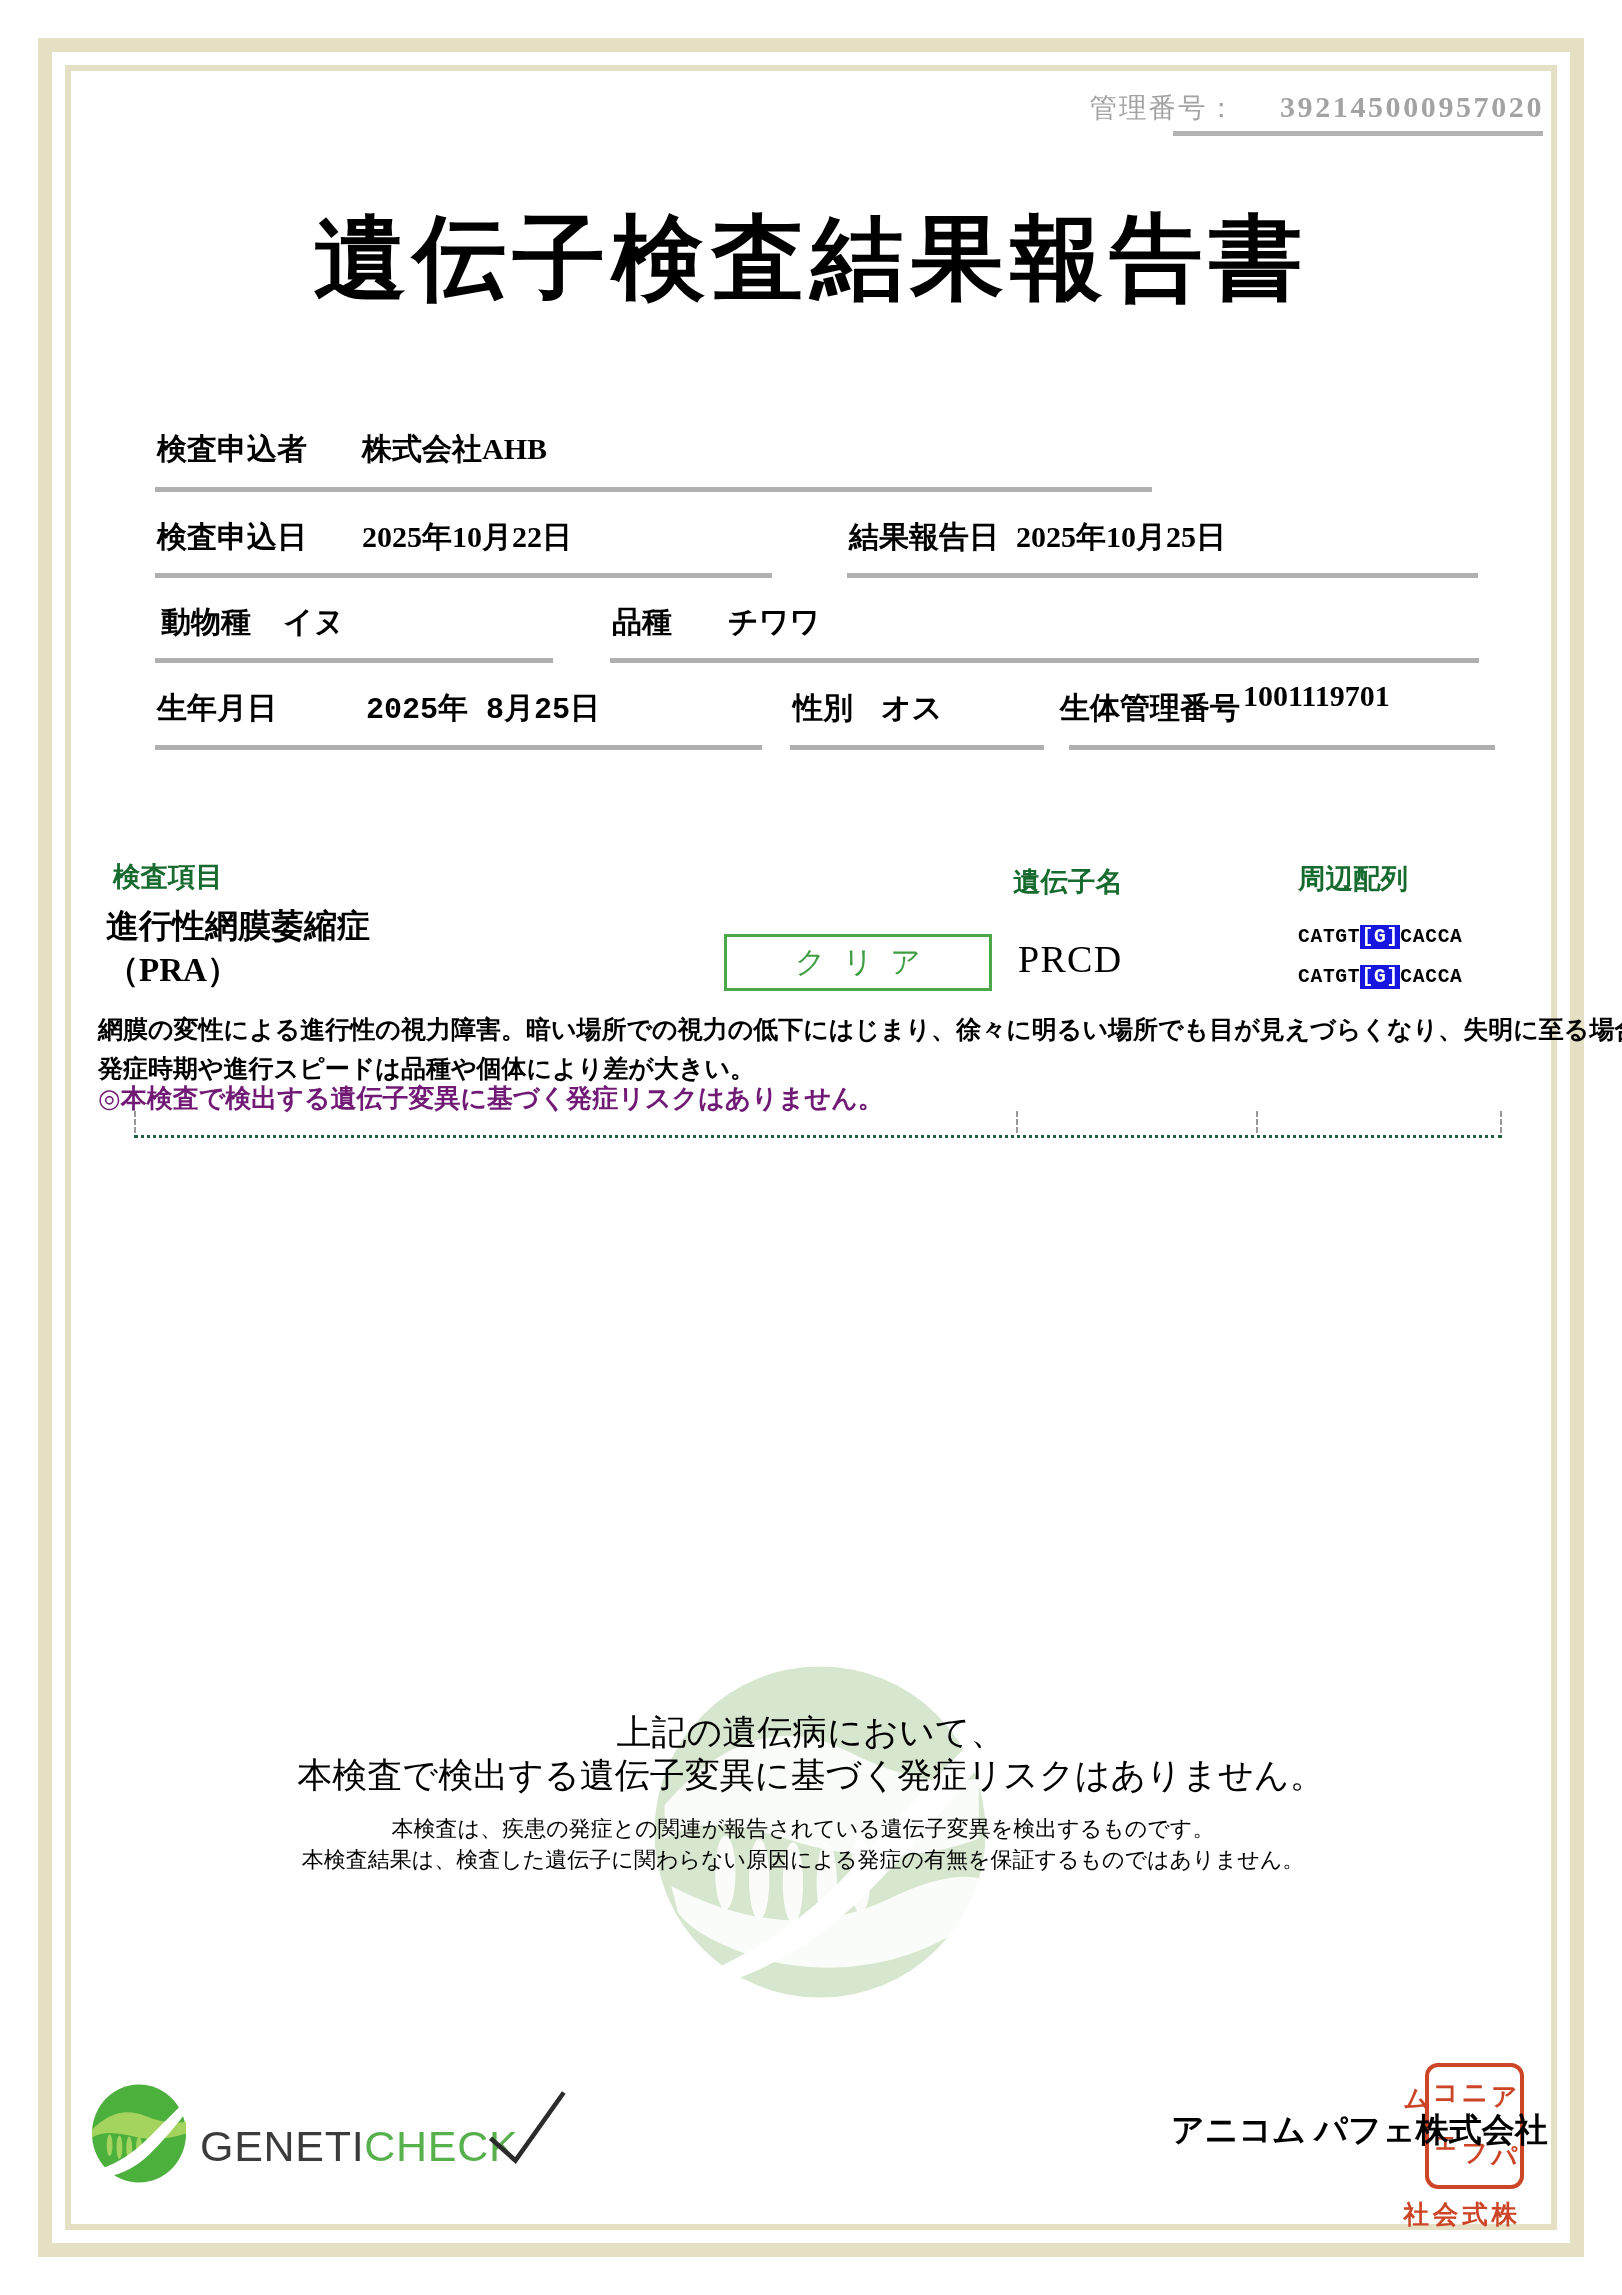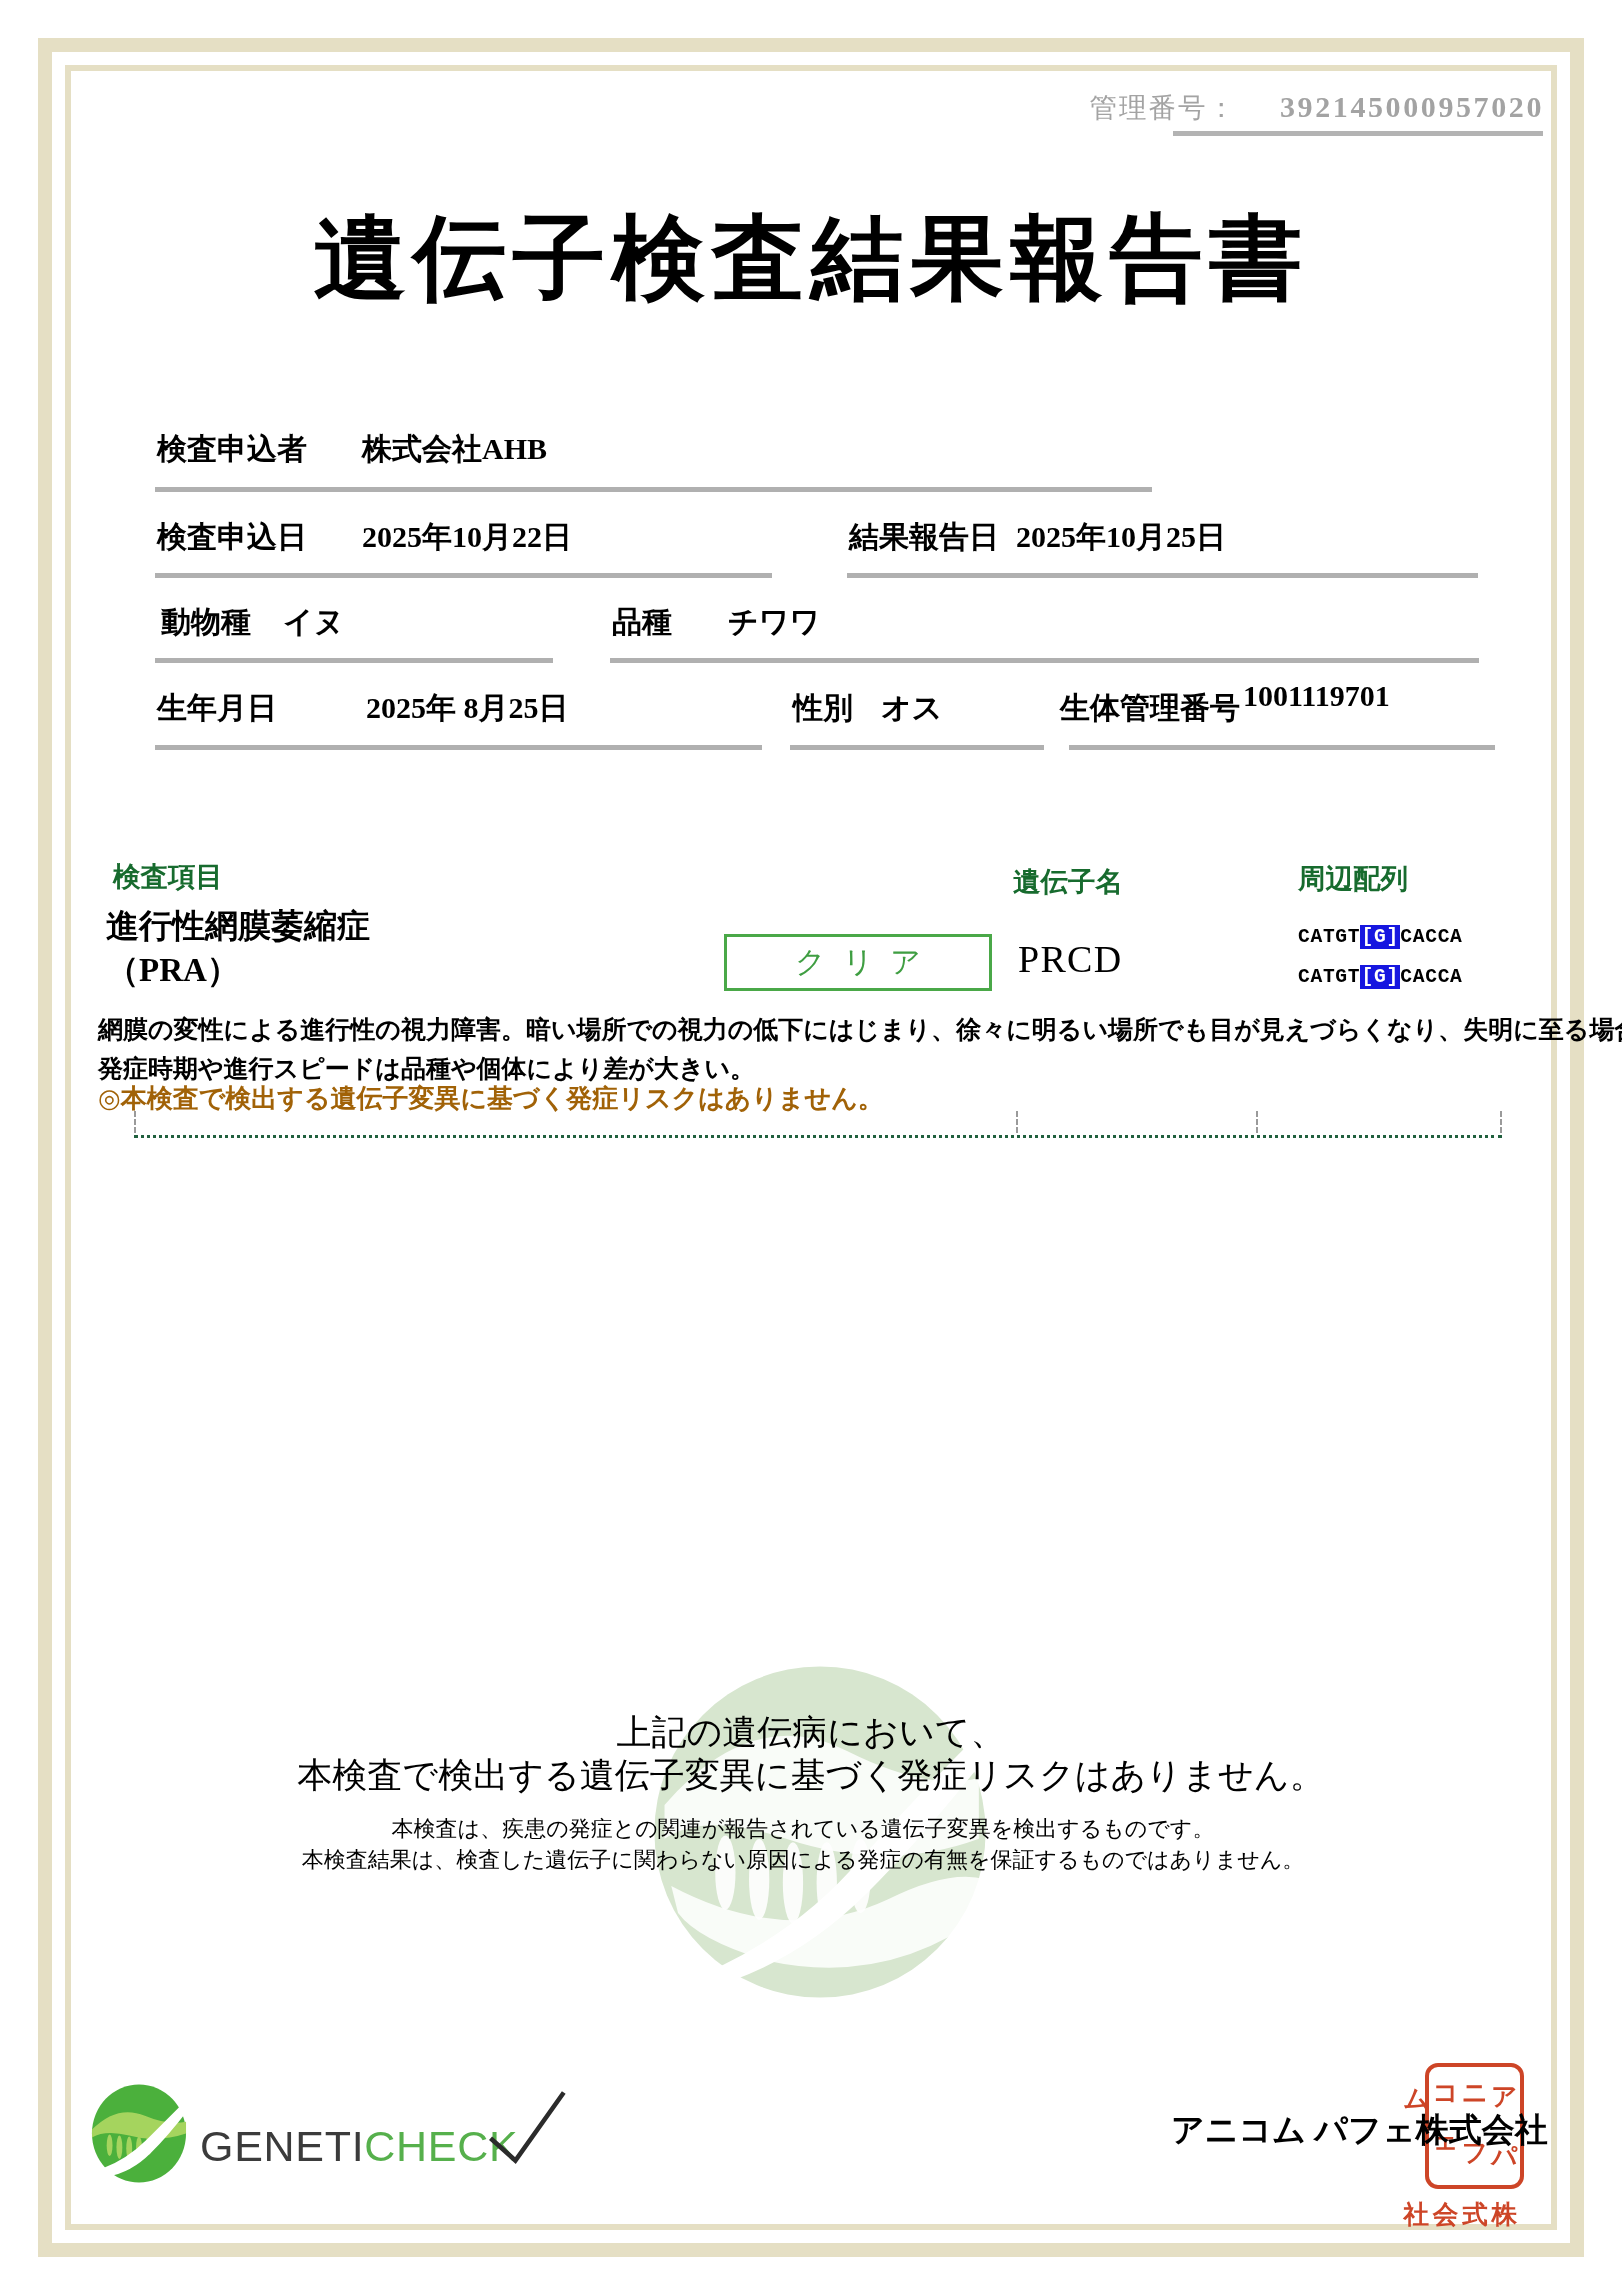--- a/index.html
+++ b/index.html
@@ -31,21 +31,21 @@
   
   .green-lbl{font-size:27.5px;font-weight:bold;color:#176b2e;white-space:nowrap;}
   .disease{font-size:33px;font-weight:bold;white-space:nowrap;}
   .result-box{left:724px;top:934px;width:262px;height:51px;border:3.3px solid #4aa848;
     display:flex;align-items:center;justify-content:center;}
   .result-box span{font-size:30px;color:#3f9e42;letter-spacing:17px;padding-left:17px;}
   .gene-val{font-size:38px;letter-spacing:1.3px;white-space:nowrap;}
   .seq{font-family:"Liberation Mono","DejaVu Sans Mono",monospace;font-size:19.6px;font-weight:bold;white-space:nowrap;letter-spacing:0.7px;}
   .seq .variant{background:#1616e0;color:#ffffff;padding:0.7px 1.3px;}
   .desc{font-size:25px;font-weight:bold;white-space:nowrap;}
-  .risk{font-size:26px;font-weight:bold;color:#a16207;white-space:nowrap;}
+  .risk{font-size:26px;font-weight:bold;color:#701a75;white-space:nowrap;}
   .vdash{width:0;height:22px;border-left:2px dashed #9a9a9a;}
   .dotline{left:134px;top:1135px;width:1368px;height:0;border-top:3.3px dotted #20603e;}
 
   
   .sum-line{left:0;right:0;text-align:center;font-family:"Liberation Sans","DejaVu Sans",sans-serif;
     font-size:35px;white-space:nowrap;z-index:2;}
   .sum-note{left:0;right:16px;text-align:center;font-family:"Liberation Sans","DejaVu Sans",sans-serif;
     font-size:22px;white-space:nowrap;z-index:2;}
   .watermark{left:651px;top:1663px;width:338px;height:338px;z-index:1;}
 
@@ -93,21 +93,21 @@
 
   <div class="abs lbl" style="left:161px;top:602px;">動物種</div>
   <div class="abs val" style="left:283px;top:602px;">イヌ</div>
   <div class="abs uline" style="left:155px;top:658px;width:398px;"></div>
 
   <div class="abs lbl" style="left:612px;top:602px;">品種</div>
   <div class="abs val" style="left:728px;top:602px;">チワワ</div>
   <div class="abs uline" style="left:610px;top:658px;width:869px;"></div>
 
   <div class="abs lbl" style="left:157px;top:688px;">生年月日</div>
-  <div class="abs val" style="left:366px;top:688px;">2025年 8月25日</div>
+  <div class="abs val" style="left:366px;top:688px;font-family:Liberation Mono, monospace;">2025年 8月25日</div>
   <div class="abs uline" style="left:155px;top:745px;width:607px;"></div>
 
   <div class="abs lbl" style="left:793px;top:688px;">性別</div>
   <div class="abs val" style="left:881px;top:688px;">オス</div>
   <div class="abs uline" style="left:790px;top:745px;width:254px;"></div>
 
   <div class="abs lbl" style="left:1060px;top:688px;">生体管理番号</div>
   <div class="abs val" style="left:1243px;top:679px;">1001119701</div>
   <div class="abs uline" style="left:1069px;top:745px;width:426px;"></div>
 

